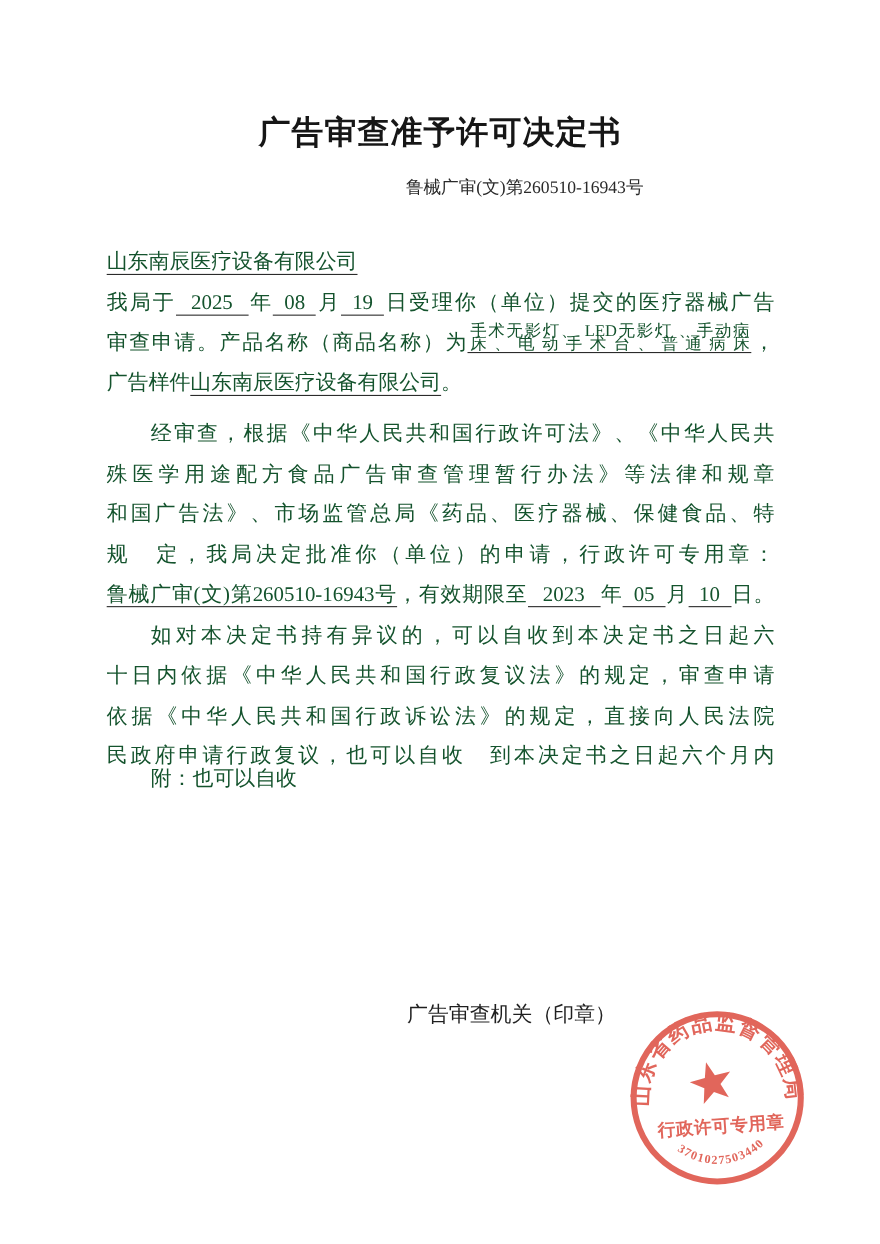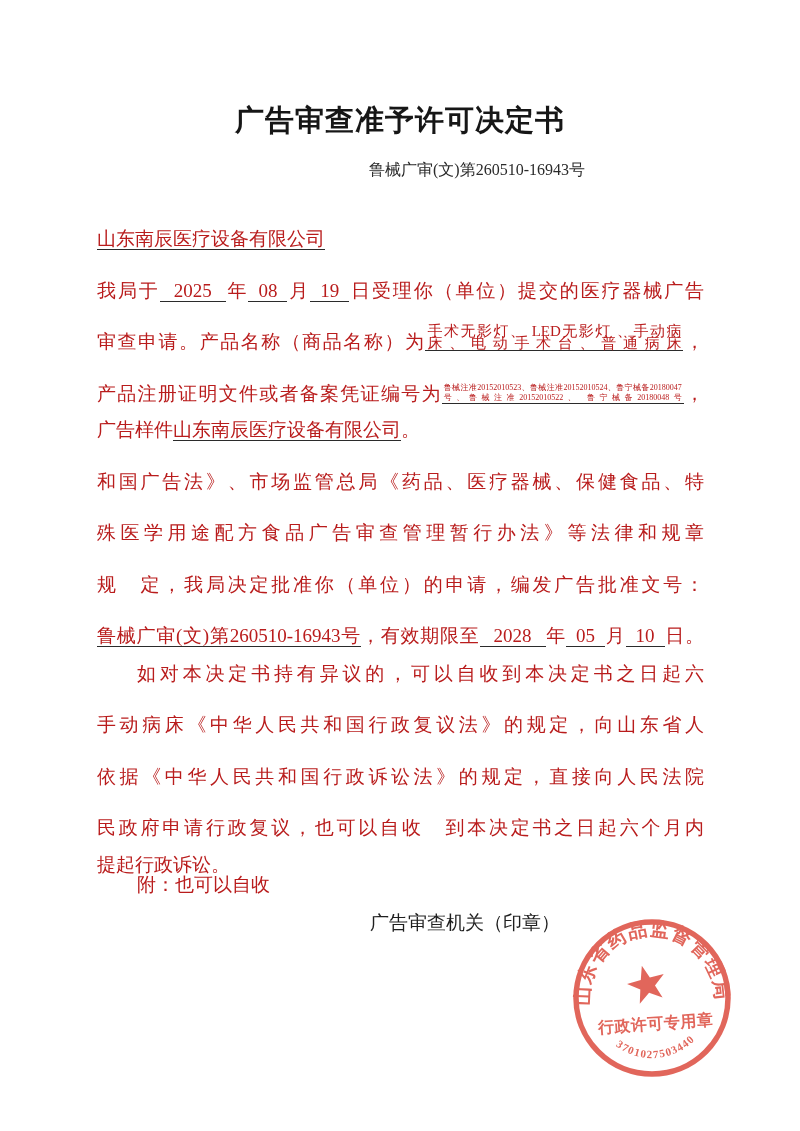--- a/index.html
+++ b/index.html
@@ -14,24 +14,24 @@
     position:absolute; top:101px; left:0; right:0;
     text-align:center; font-size:29px; font-weight:bold; letter-spacing:1px;
     color:#161616;
   }
   .docno {
     position:absolute; top:160px; right:215px;
     font-size:16px; color:#2a2a2a;
   }
   .body {
     position:absolute; top:221px; left:97px; width:607px;
-    font-size:19px; color:#b91c1c;
+    font-size:19px; color:#14532d;
   }
   .line { height:36.5px; line-height:36.5px; }
-  .j { text-align:justify; text-align-last:justify;margin-top:15px; }
+  .j { text-align:justify; text-align-last:justify; }
   .indent { padding-left:40px; }
   .u { border-bottom:1.5px solid #2b2b2b; }
   .num { padding:0 10px; }
   .numw { padding:0 14px; }
   .small {
     display:inline-block; width:258px; font-size:15px; line-height:12px;
     border-bottom:1.5px solid #2b2b2b; padding:0 2px 1px 2px;
     white-space:normal; vertical-align:baseline; letter-spacing:0;
   }
   .tiny {
@@ -62,33 +62,32 @@
 <div class="page">
 
   <div class="title">广告审查准予许可决定书</div>
   <div class="docno">鲁械广审(文)第260510-16943号</div>
 
   <div class="body">
 
     <div class="line"><span class="u">山东南辰医疗设备有限公司</span></div>
     <div class="line j"><span>我局于</span><span class="u numw">2025</span><span>年</span><span class="u num">08</span><span>月</span><span class="u num">19</span><span>日受理你（单位）提交的医疗器械广告</span></div>
     <div class="line j"><span>审查申请。产品名称（商品名称）为</span><span class="small">手术无影灯、 LED无影灯 、手动病床、电动手术台、普通病床</span><span>，</span></div>
-    <div class="line j"><span>产品注册证明文件或者备案凭证编号为</span><span class="tiny">鲁械注准20152010523、鲁械注准20152010524、鲁宁械备20180047号、鲁械注准20152010522、 鲁宁械备20180048号</span><span>，</span></div>
     <div class="line"><span>广告样件</span><span class="u">山东南辰医疗设备有限公司</span><span>。</span></div>
 
+    <div class="line j indent p2">经审查，根据《中华人民共和国行政许可法》、《中华人民共</div>
+    <div class="line j">殊医学用途配方食品广告审查管理暂行办法》等法律和规章</div>
     <div class="line j">和国广告法》、市场监管总局《药品、医疗器械、保健食品、特</div>
-    <div class="line j">殊医学用途配方食品广告审查管理暂行办法》等法律和规章</div>
-    <div class="line j">规　定，我局决定批准你（单位）的申请，编发广告批准文号：</div>
-    <div class="line j"><span class="u">鲁械广审(文)第260510-16943号</span><span>，有效期限至</span><span class="u numw">2028</span><span>年</span><span class="u num">05</span><span>月</span><span class="u num">10</span><span>日。</span></div>
+    <div class="line j">规　定，我局决定批准你（单位）的申请，行政许可专用章：</div>
+    <div class="line j"><span class="u">鲁械广审(文)第260510-16943号</span><span>，有效期限至</span><span class="u numw">2023</span><span>年</span><span class="u num">05</span><span>月</span><span class="u num">10</span><span>日。</span></div>
 
     <div class="line j indent p3">如对本决定书持有异议的，可以自收到本决定书之日起六</div>
-    <div class="line j">手动病床《中华人民共和国行政复议法》的规定，向山东省人</div>
+    <div class="line j">十日内依据《中华人民共和国行政复议法》的规定，审查申请</div>
     <div class="line j">依据《中华人民共和国行政诉讼法》的规定，直接向人民法院</div>
     <div class="line j">民政府申请行政复议，也可以自收　到本决定书之日起六个月内</div>
-    <div class="line">提起行政诉讼。</div>
 
     <div class="line indent attach">附：也可以自收</div>
   </div>
 
   <div class="sign">
     <div class="issuer">广告审查机关（印章）</div>
   </div>
 
   <div class="stamp">
     <svg viewBox="0 0 200 200" xmlns="http://www.w3.org/2000/svg">

